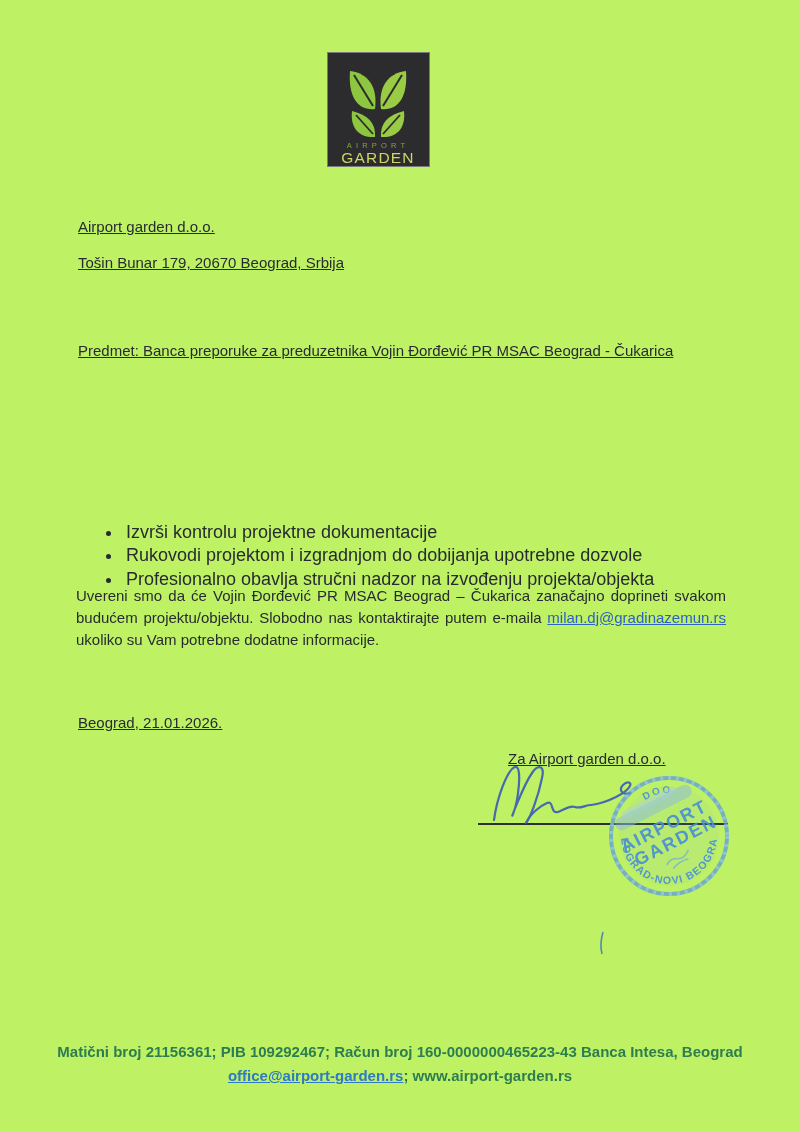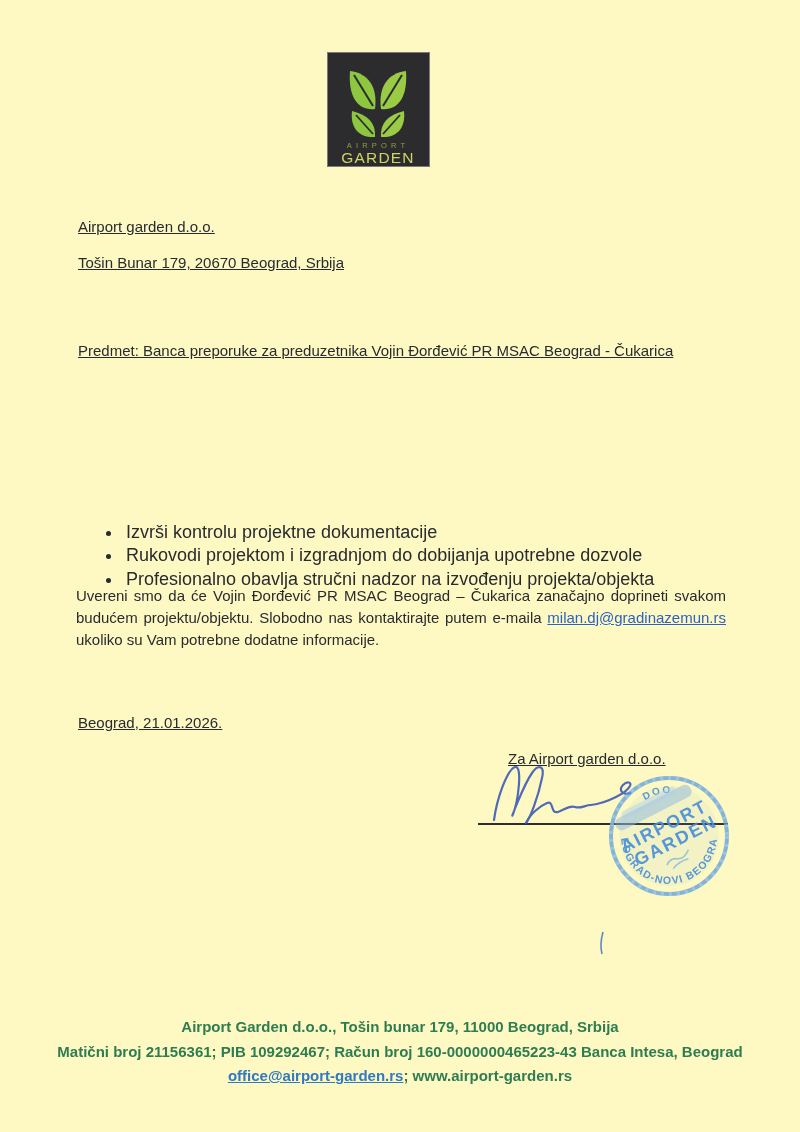--- a/index.html
+++ b/index.html
@@ -1,18 +1,18 @@
 <!DOCTYPE html>
 <html><head>
 <meta charset="utf-8">
 <style>
   html,body { margin:0; padding:0; background:#e8e8e8; }
   .page {
     position:relative; width:800px; height:1132px; margin:0 auto;
-    background:#fef9c3; overflow:hidden;
+    background:#bef264; overflow:hidden;
     font-family:"Liberation Sans","DejaVu Sans",sans-serif;
     color:#272b30;
   }
   .abs { position:absolute; }
 
   
   .logo-box {
     left:327px; top:52px; width:101px; height:113px;
     background:#2c2c2e; border:1px solid #7a7a7a;
   }
@@ -117,19 +117,18 @@
       <text font-family="Liberation Sans, sans-serif" font-size="10.5" font-weight="bold" fill="#4a8fd8" letter-spacing="1.2">
         <textPath href="#arc-bottom" startOffset="50%" text-anchor="middle">*BEOGRAD-NOVI BEOGRAD*</textPath>
       </text>
     </g>
   </svg>
 
   <svg class="abs" style="left:596px; top:930px;" width="12" height="26" viewBox="0 0 12 26">
     <path d="M7,2 C5,9 4,16 6,24" fill="none" stroke="#3f6bc4" stroke-width="1.6" opacity="0.8"></path>
   </svg>
 
-  <div class="abs footer-line" style="top:1015px;">Airport Garden d.o.o., Tošin bunar 179, 11000 Beograd, Srbija</div>
   <div class="abs footer-line" style="top:1040px;">Matični broj 21156361; PIB 109292467; Račun broj 160-0000000465223-43 Banca Intesa, Beograd</div>
   <div class="abs footer-line" style="top:1064px;">
     <span class="footer-link">office@airport-garden.rs</span><span>; www.airport-garden.rs</span>
   </div>
 
 </div>
 
 </body></html>

